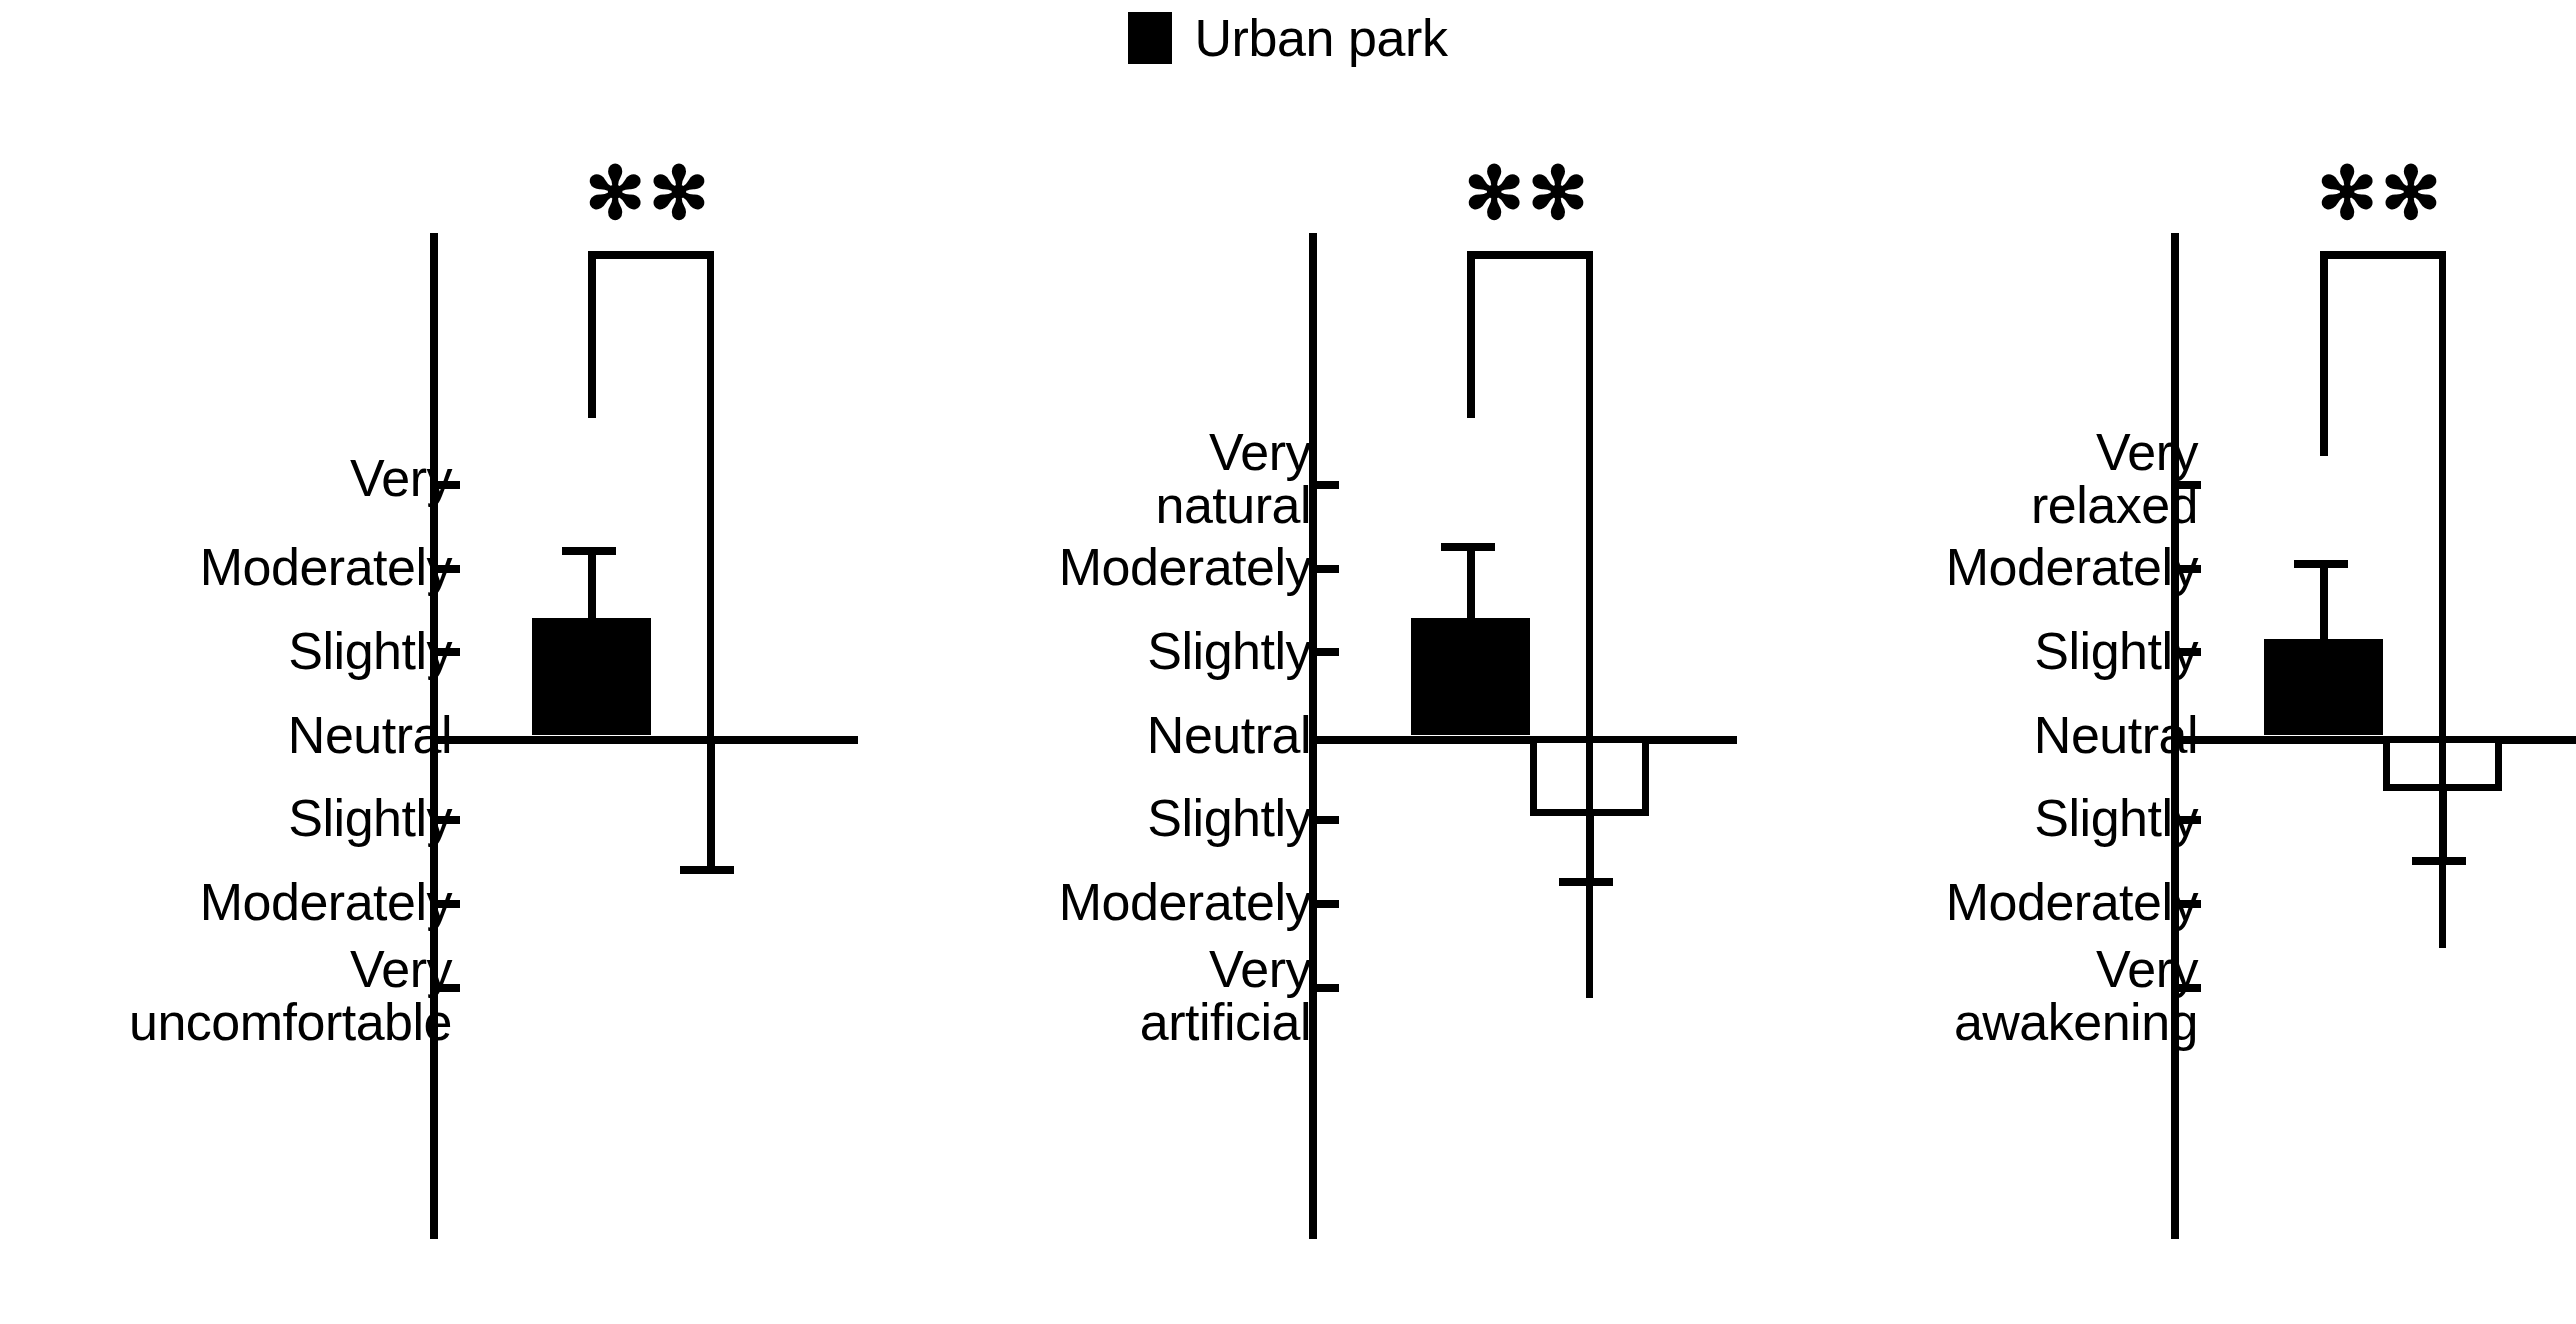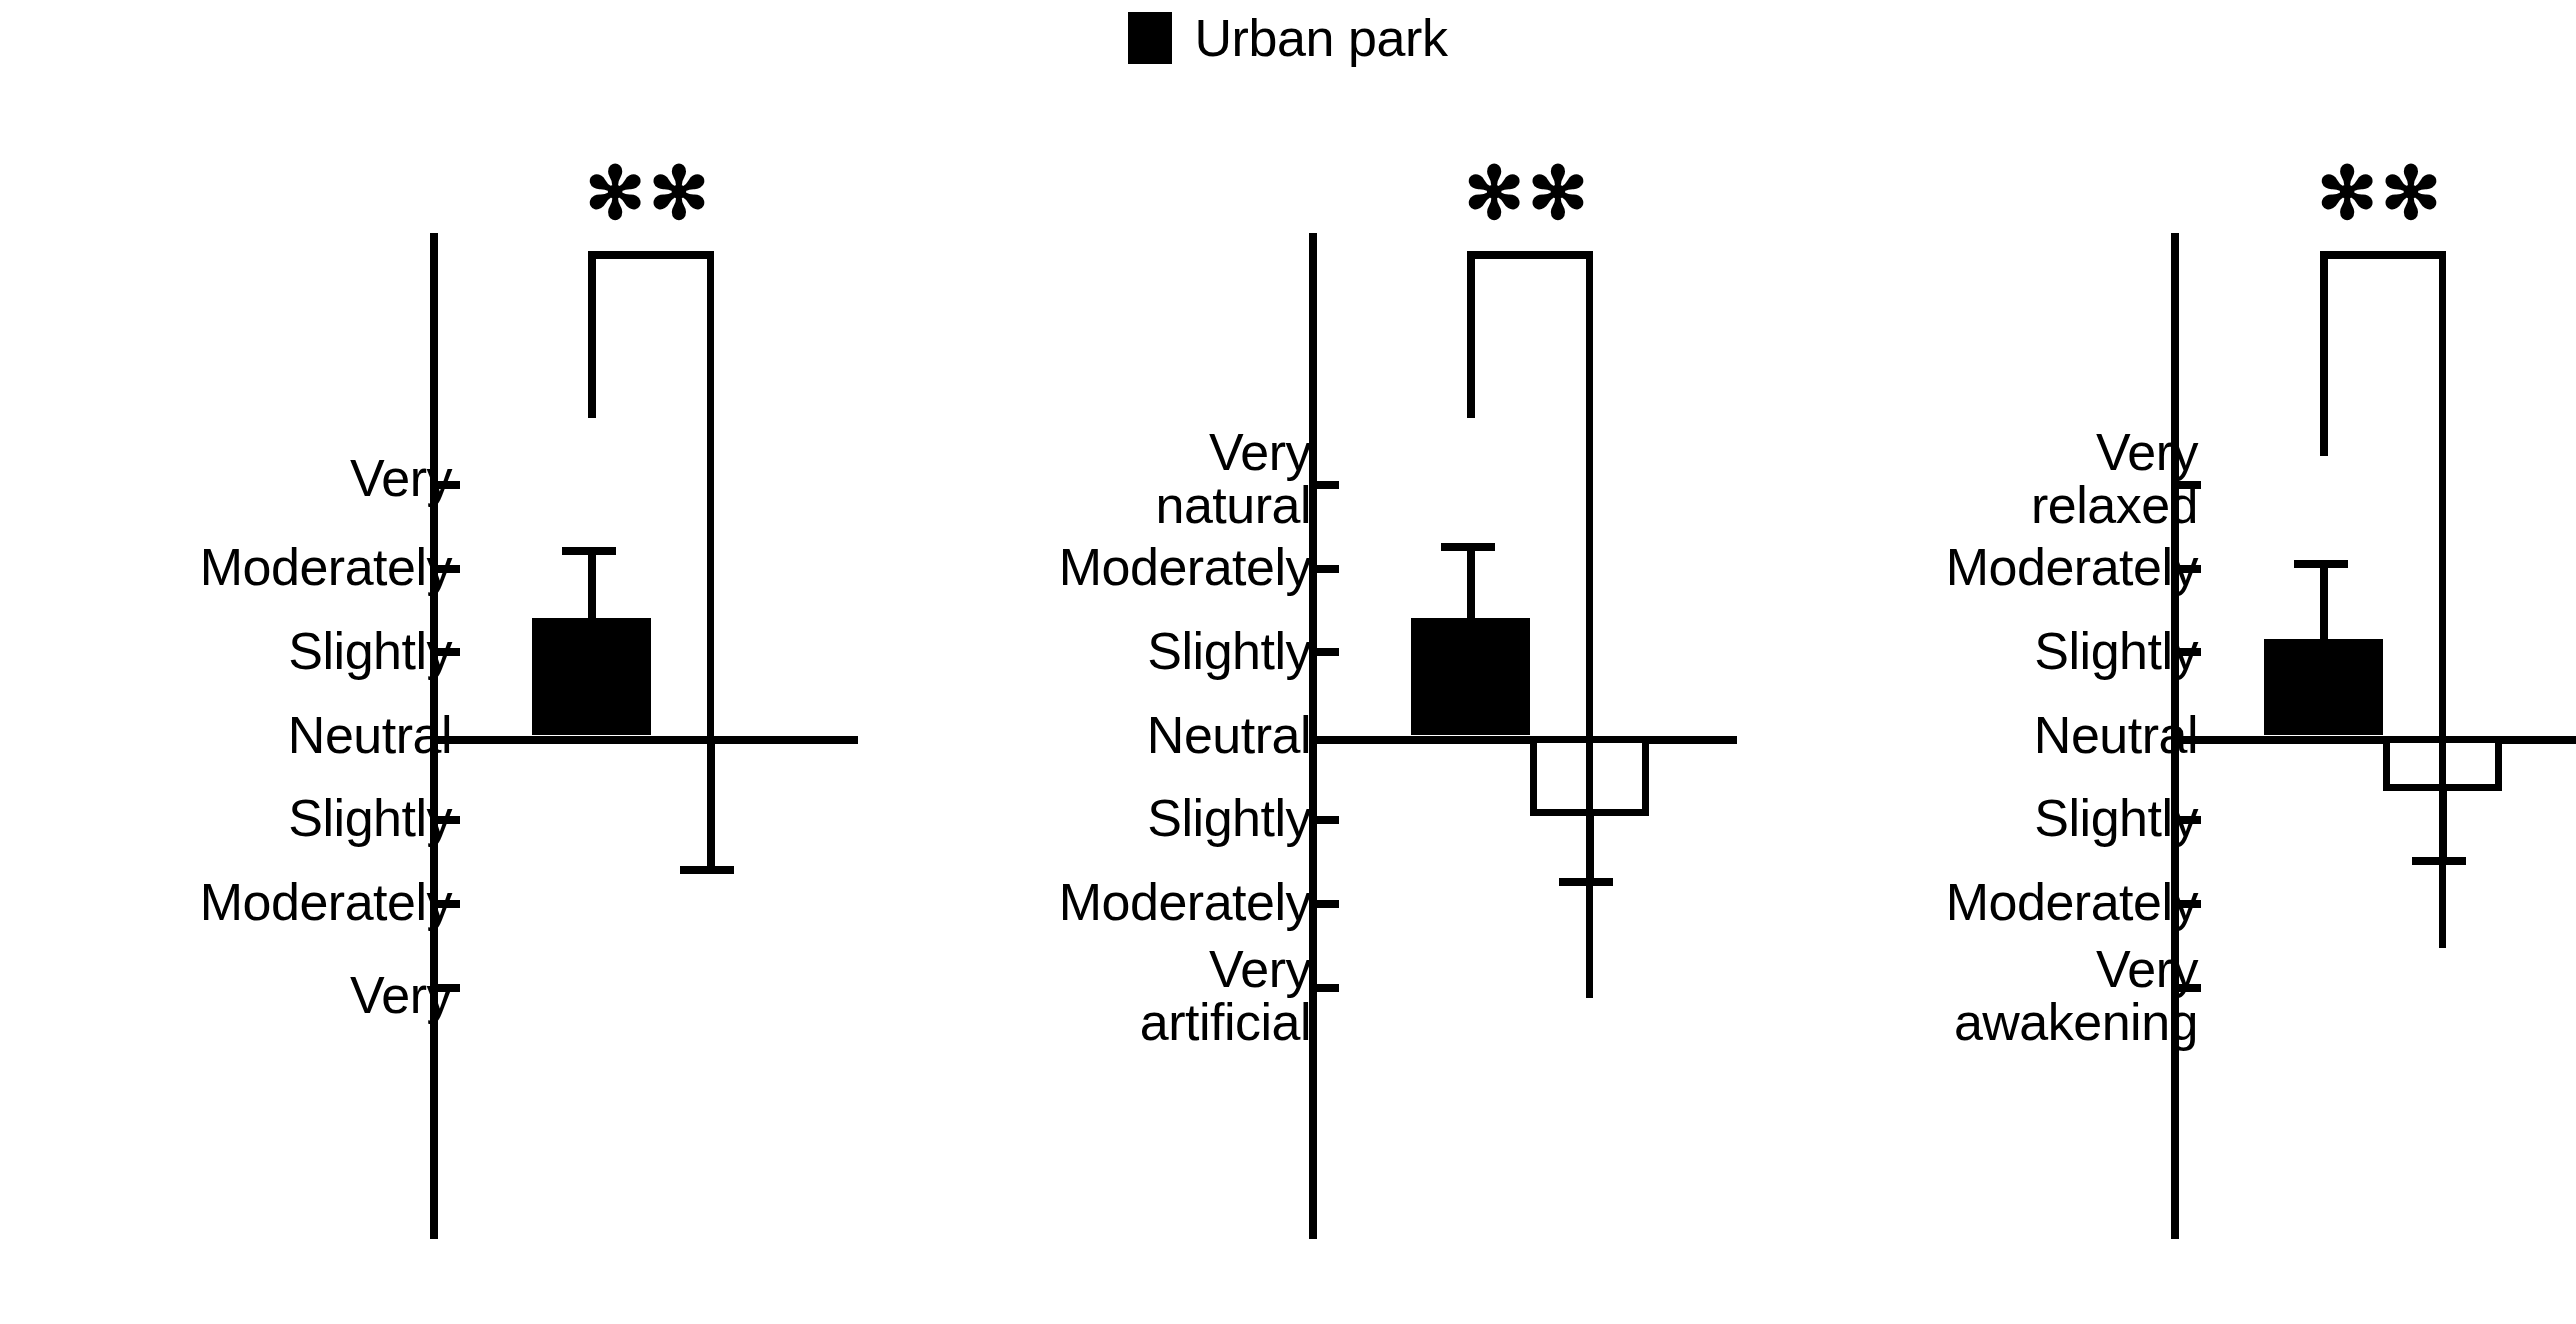--- a/index.html
+++ b/index.html
@@ -61,20 +61,21 @@
     <div class="tick-mark" style="left: 430px; top: 648px;"></div>
     <div class="tick-label" style="top: 652px;">Slightly</div>
     <div class="tick-label" style="top: 736px;">Neutral</div>
     <div class="tick-mark" style="left: 430px; top: 816px;"></div>
     <div class="tick-label" style="top: 819px;">Slightly</div>
     <div class="tick-mark" style="left: 430px; top: 900px;"></div>
     <div class="tick-label" style="top: 903px;">Moderately</div>
     <div class="tick-mark" style="left: 430px; top: 984px;"></div>
     <div class="tick-label" style="top: 996px;">
       <span style="display:block">Very</span>
+      <span style="display:block">uncomfortable</span>
     </div>
     <div class="bar filled" style="left: 532px; width: 119px; top: 618px; height: 117px;"></div>
     <div class="err-stem" style="left: 588px; top: 547px; height: 71px;"></div>
     <div class="err-cap" style="left: 562px; top: 547px;"></div>
     <div class="err-stem" style="left: 707px; top: 736px; height: 138px;"></div>
     <div class="err-cap" style="left: 680px; top: 866px;"></div>
     <div class="sig-bracket" style="left: 588px; top: 251px; width: 126px; height: 622px;">
       <span class="sb-top"></span>
       <span class="sb-left" style="height:167px"></span>
       <span class="sb-right" style="height:622px"></span>

